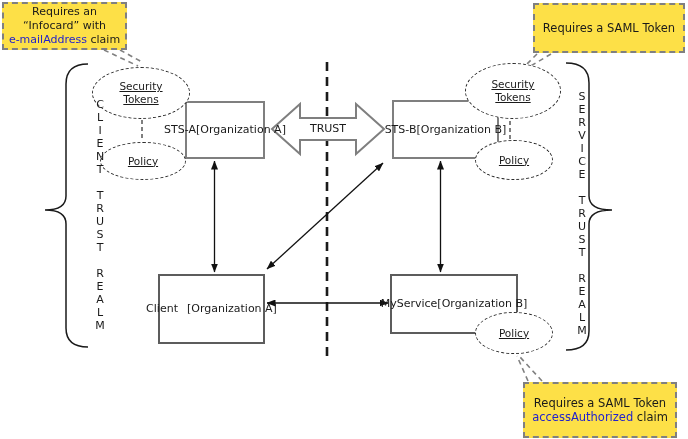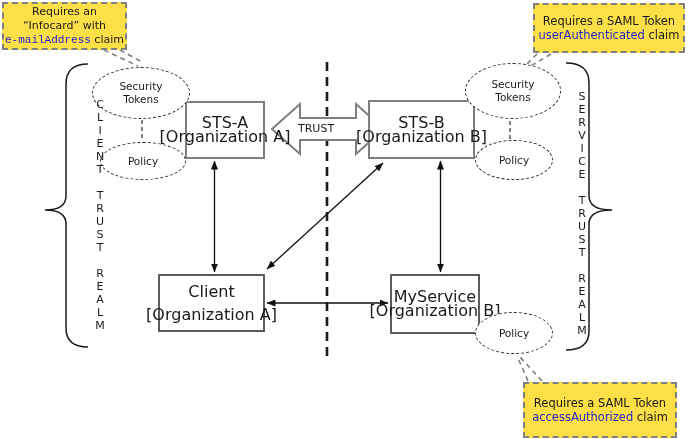--- a/index.html
+++ b/index.html
@@ -1,32 +1,32 @@
 <!DOCTYPE html>
 <html><head>
 <meta charset="utf-8">
 <style>
   html,body{margin:0;padding:0;background:#fff;}
   .stage{position:relative;width:688px;height:439px;background:#fff;overflow:hidden;
          font-family:"DejaVu Sans","Liberation Sans",sans-serif;color:#1a1a1a;}
   .stage *{box-sizing:border-box;}
   svg.layer{position:absolute;left:0;top:0;width:688px;height:439px;}
-  .node{position:absolute;background:#fff;display:flex;flex-direction:column;align-items:center;
-        justify-content:center;text-align:center;font-size:16px;line-height:14px;white-space:nowrap;}
+  .node{position:absolute;background:#fff;display:flex;flex-direction:row;align-items:center;
+        justify-content:center;text-align:center;font-size:11px;line-height:14px;white-space:nowrap;}
   .node--light{border:2px solid #7f7f7f;}
   .node--dark{border:2px solid #5c5c5c;}
   .ellipse{position:absolute;background:#fff;border:1.5px dashed #2b2b2b;border-radius:50%;
            display:flex;align-items:center;justify-content:center;text-align:center;
-           font-size:10.5px;line-height:13px;white-space:pre-line;}
+           font-size:10.5px;line-height:13px;white-space:pre-line;text-decoration:underline;}
   .callout{position:absolute;background:#fde047;border:2px dashed #808080;display:flex;flex-direction:column;
            align-items:center;justify-content:center;text-align:center;font-size:11.5px;line-height:14.5px;
            white-space:nowrap;}
   .callout--small{font-size:11px;line-height:14px;}
   .realm{position:absolute;width:16px;font-size:11px;line-height:13px;text-align:center;white-space:pre-line;}
-  .trust-label{position:absolute;left:298px;top:122px;width:60px;font-size:11px;}
+  .trust-label{position:absolute;left:298px;top:122px;width:60px;text-align:center;font-size:11px;}
   .hl{font-weight:normal;}
 </style>
 </head>
 <body>
 
 <div class="stage">
 
   <svg class="layer">
     <defs>
       <marker id="ah" markerUnits="userSpaceOnUse" markerWidth="9" markerHeight="7" refX="8.5" refY="3.5" orient="auto">
@@ -54,29 +54,29 @@
     <path d="M528,381 L517,356 M542,381 L520,357" stroke="#808080" stroke-width="1.6" stroke-dasharray="5 4" fill="none"></path>
 
     <path d="M88,64 Q66,64 66,84 L66,196 Q66,210 45,210 Q66,210 66,224 L66,328 Q66,347 88,347" stroke="#1a1a1a" stroke-width="1.5" fill="none"></path>
     <path d="M566,63 Q589,63 589,83 L589,196 Q589,210 612,210 Q589,210 589,224 L589,331 Q589,350 566,350" stroke="#1a1a1a" stroke-width="1.5" fill="none"></path>
   </svg>
 
   <div class="node node--light" style="left:185px;top:101px;width:80px;height:58px;">
     <div>STS-A</div>
     <div>[Organization A]</div>
   </div>
-  <div class="node node--light" style="left:368px;top:100px;width:107px;height:59px;">
+  <div class="node node--light" style="left:392px;top:100px;width:107px;height:59px;">
     <div>STS-B</div>
     <div>[Organization B]</div>
   </div>
-  <div class="node node--dark" style="left:158px;top:274px;width:107px;height:58px;gap:9px;">
+  <div class="node node--dark" style="left:158px;top:274px;width:107px;height:70px;gap:9px;">
     <div>Client</div>
     <div>[Organization A]</div>
   </div>
-  <div class="node node--dark" style="left:390px;top:274px;width:90px;height:60px;">
+  <div class="node node--dark" style="left:390px;top:274px;width:128px;height:60px;">
     <div>MyService</div>
     <div>[Organization B]</div>
   </div>
 
   <div class="ellipse" style="left:92px;top:67px;width:98px;height:52px;">Security
 Tokens</div>
   <div class="ellipse" style="left:100px;top:142px;width:86px;height:38px;">Policy</div>
   <div class="ellipse" style="left:465px;top:63px;width:96px;height:56px;">Security
 Tokens</div>
   <div class="ellipse" style="left:475px;top:140px;width:78px;height:40px;">Policy</div>
@@ -118,26 +118,25 @@
 
 R
 E
 A
 L
 M</div>
 
   <div class="callout callout--small" style="left:2px;top:2px;width:125px;height:48px;">
     <div>Requires an</div>
     <div>“Infocard” with</div>
-    <div><span class="hl" style="color: rgb(35, 35, 204); font-family: Liberation Mono, monospace;">e-mailAddress</span><span> claim</span></div>
+    <div><span class="hl" style="color: rgb(35, 35, 204);">e-mailAddress</span><span> claim</span></div>
   </div>
 
   <div class="callout" style="left:533px;top:3px;width:152px;height:50px;">
     <div>Requires a SAML Token</div>
-    <div><span class="hl" style="color: rgb(35, 35, 204);">userAuthenticated</span><span> claim</span></div>
   </div>
 
   <div class="callout" style="left:523px;top:382px;width:154px;height:56px;">
     <div>Requires a SAML Token</div>
     <div><span class="hl" style="color: rgb(35, 35, 204); margin-top: 9px;">accessAuthorized</span><span> claim</span></div>
   </div>
 
 </div>
 
 </body></html>

